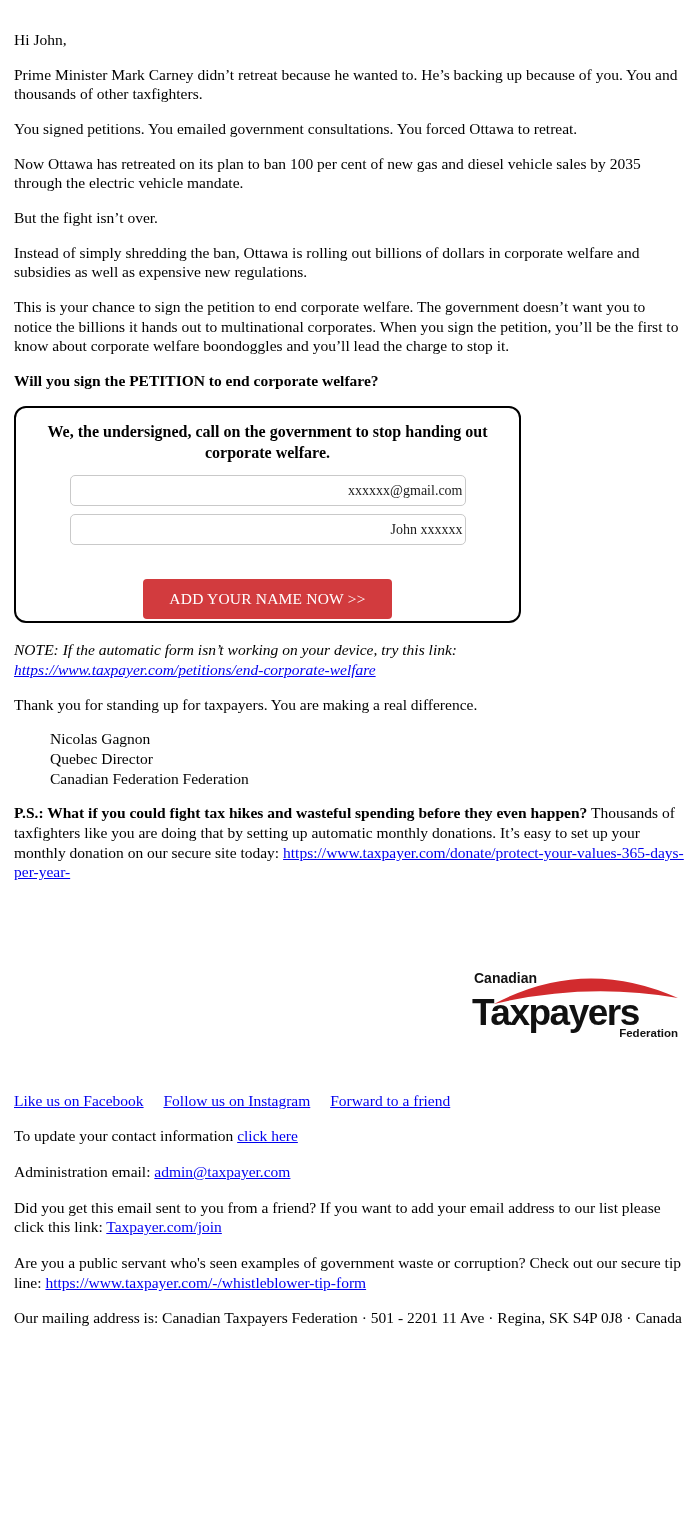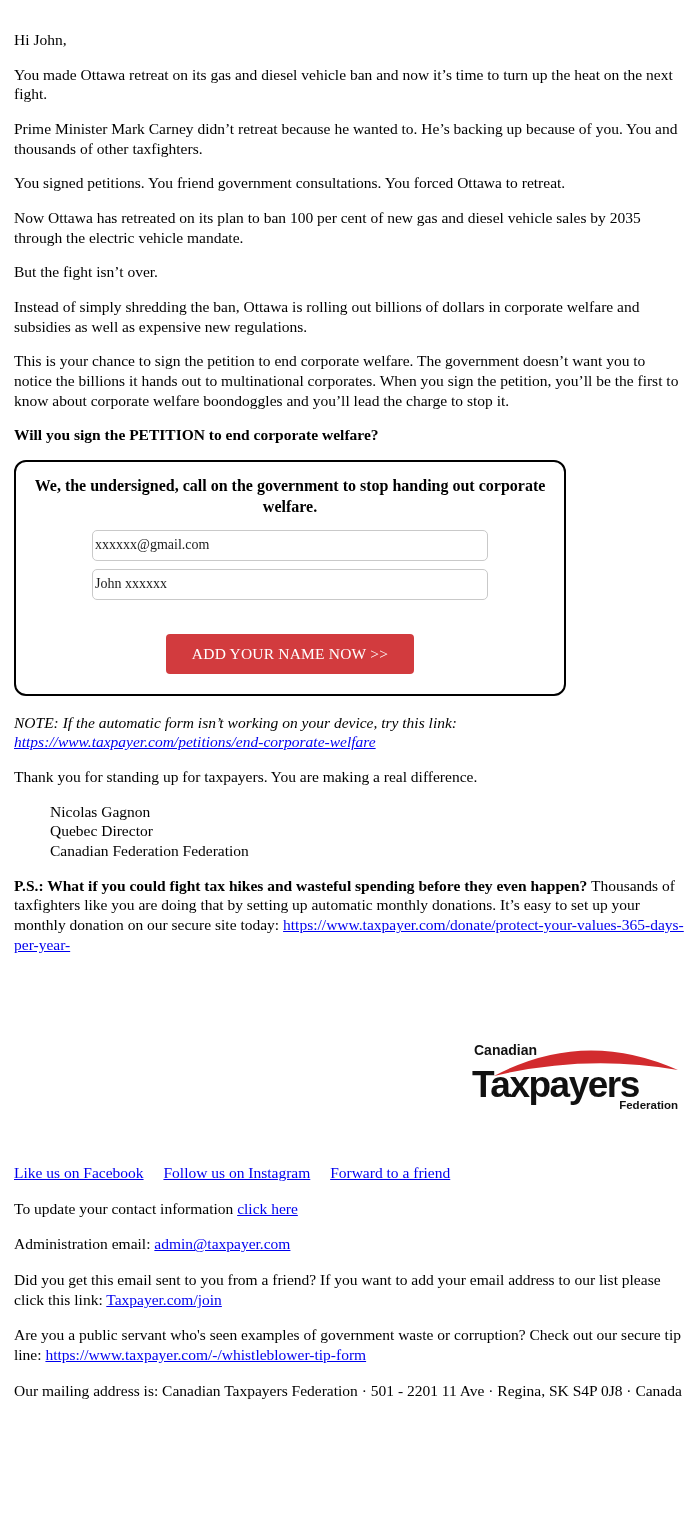--- a/index.html
+++ b/index.html
@@ -10,36 +10,36 @@
     background: #ffffff;
     color: #000000;
     font-family: "Liberation Serif", serif;
   }
   .email { padding: 30px 16px 12px 14px; font-size: 15.5px; line-height: 1.27; }
   p { margin: 0 0 15px 0; }
   .bold { font-weight: bold; }
   .italic { font-style: italic; }
   a.link { color: var(--link, #0000ee); text-decoration: underline; cursor: pointer; word-break: break-word; }
   .form-box {
-    width: 552px;
+    width: 507px;
     border: 2px solid #000;
     border-radius: 12px;
-    padding: 12px 8px 20px;
+    padding: 12px 8px 2px;
     text-align: center;
     margin: 4px 0 17px 0;
   }
   .form-heading { font-weight: bold; font-size: 16px; line-height: 1.3; margin: 2px 4px 12px; }
   .form-input {
     display: block;
     width: 396px;
     height: 31px;
     margin: 8px auto;
     border: 1px solid #c9c9c9;
     border-radius: 5px;
-    text-align: left;
+    text-align: right;
     font-family: "Liberation Serif", serif;
     font-size: 14px;
     color: #1a1a1a;
     background: #fff;
     outline: none;
   }
   .submit-btn {
     display: inline-block;
     margin-top: 26px;
     padding: 11px 26px;
@@ -57,23 +57,22 @@
   .social-row { margin: 0 0 17px 4px; }
   .social-row a { margin-right: 16px; }
   .footer p { margin: 0 0 16px 0; }
 </style>
 </head>
 <body>
 
 <div class="email">
 
   <p>Hi John,</p>
-  <p>You made Ottawa retreat on its gas and diesel vehicle ban and now it’s time to turn up the heat on the next fight.</p>
   <p>Prime Minister Mark Carney didn’t retreat because he wanted to. He’s backing up because of you. You and thousands of other taxfighters.</p>
-  <p>You signed petitions. You friend government consultations. You forced Ottawa to retreat.</p>
+  <p>You signed petitions. You emailed government consultations. You forced Ottawa to retreat.</p>
   <p>Now Ottawa has retreated on its plan to ban 100 per cent of new gas and diesel vehicle sales by 2035 through the electric vehicle mandate.</p>
   <p>But the fight isn’t over.</p>
   <p>Instead of simply shredding the ban, Ottawa is rolling out billions of dollars in corporate welfare and subsidies as well as expensive new regulations.</p>
   <p>This is your chance to sign the petition to end corporate welfare. The government doesn’t want you to notice the billions it hands out to multinational corporates. When you sign the petition, you’ll be the first to know about corporate welfare boondoggles and you’ll lead the charge to stop it.</p>
   <p class="bold">Will you sign the PETITION to end corporate welfare?</p>
 
   <div class="form-box">
     <div class="form-heading">We, the undersigned, call on the government to stop handing out corporate welfare.</div>
     <input class="form-input" type="text" value="xxxxxx@gmail.com" style="">
     <input class="form-input" type="text" value="John xxxxxx" style="">

